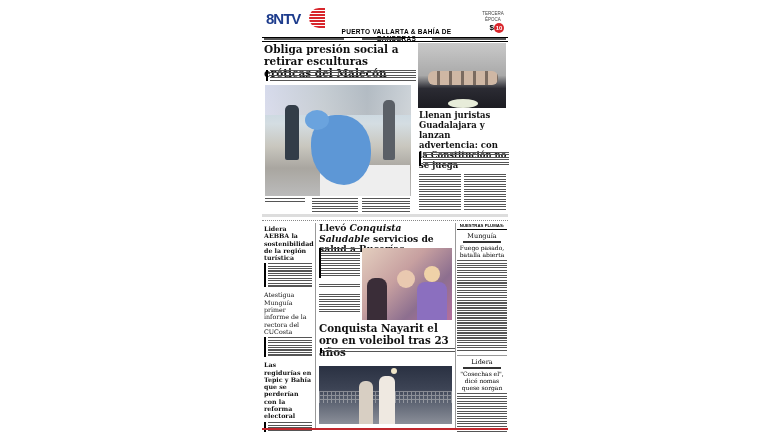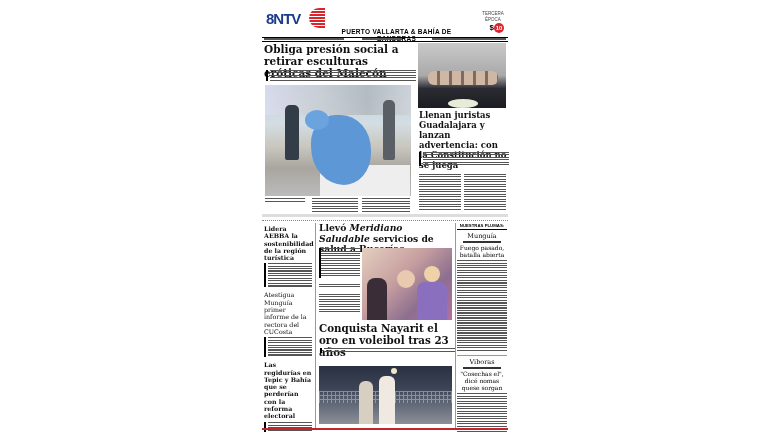--- a/index.html
+++ b/index.html
@@ -123,21 +123,21 @@
         <div class="txt" style="height:20px;"></div>
       </div>
     <div class="sh">Las regidurías en Tepic y Bahía que se perderían con la reforma electoral</div>
     <div class="sbody">
         <div class="txt" style="height:30px;"></div>
       </div>
   </div>
   <div class="vline" style="left:53px;"></div>
 
   <div class="h3">
-    <span>Llevó </span><i>Meridiano Saludable</i><span> servicios de salud a Bucerías</span>
+    <span>Llevó </span><i>Conquista Saludable</i><span> servicios de salud a Bucerías</span>
   </div>
   <div class="col3txt">
     <div class="txt" style="height:30px;border-left:2px solid #000;padding-left:2px;"></div>
     <div style="height:6px;"></div>
     <div class="txt" style="height:4px;"></div>
     <div style="height:6px;"></div>
     <div class="txt" style="height:18px;"></div>
   </div>
   <div class="photo3">
     <div class="p3a"></div>
@@ -159,20 +159,20 @@
 
   <div class="vline" style="left:193px;"></div>
 
   <div class="opinion">
     <div class="ophead">NUESTRAS PLUMAS:</div>
     <div class="opname">Munguía</div>
     <div class="opsub"></div>
     <div class="optitle">Fuego pasado, batalla abierta</div>
     <div class="txt" style="height:92px;"></div>
     <div style="border-top:1px solid #999;margin-top:3px;padding-top:2px;"></div>
-    <div class="opname">Viboras</div>
+    <div class="opname">Lidera</div>
     <div class="opsub"></div>
     <div class="optitle">"Cosechas el", dicé nomas quese sorgan</div>
     <div class="txt" style="height:50px;"></div>
   </div>
 
   <div class="redbar"></div>
 </div>
 
 </body></html>

